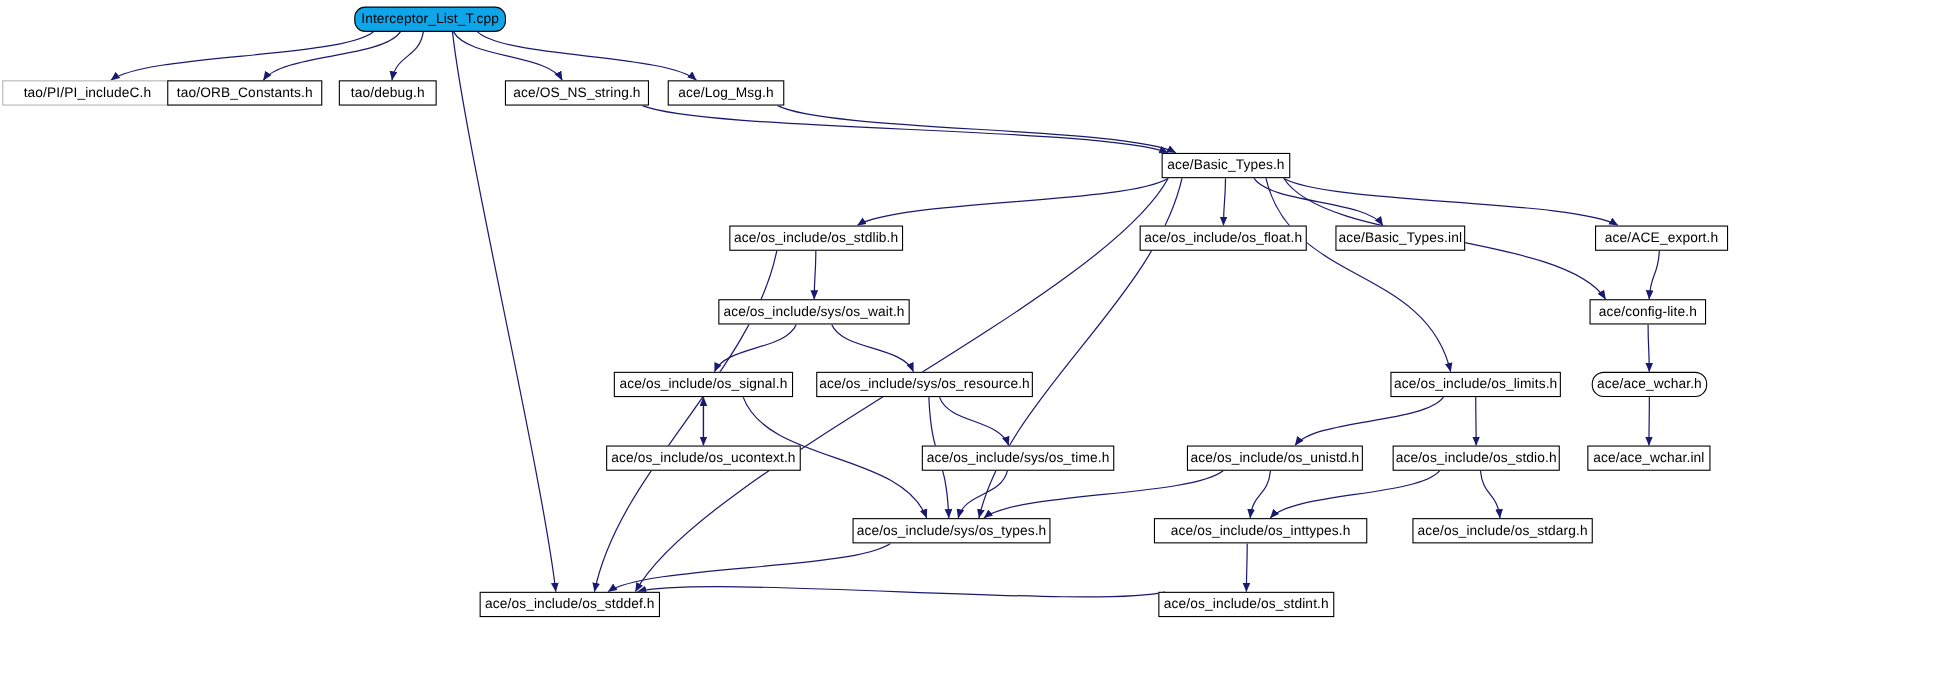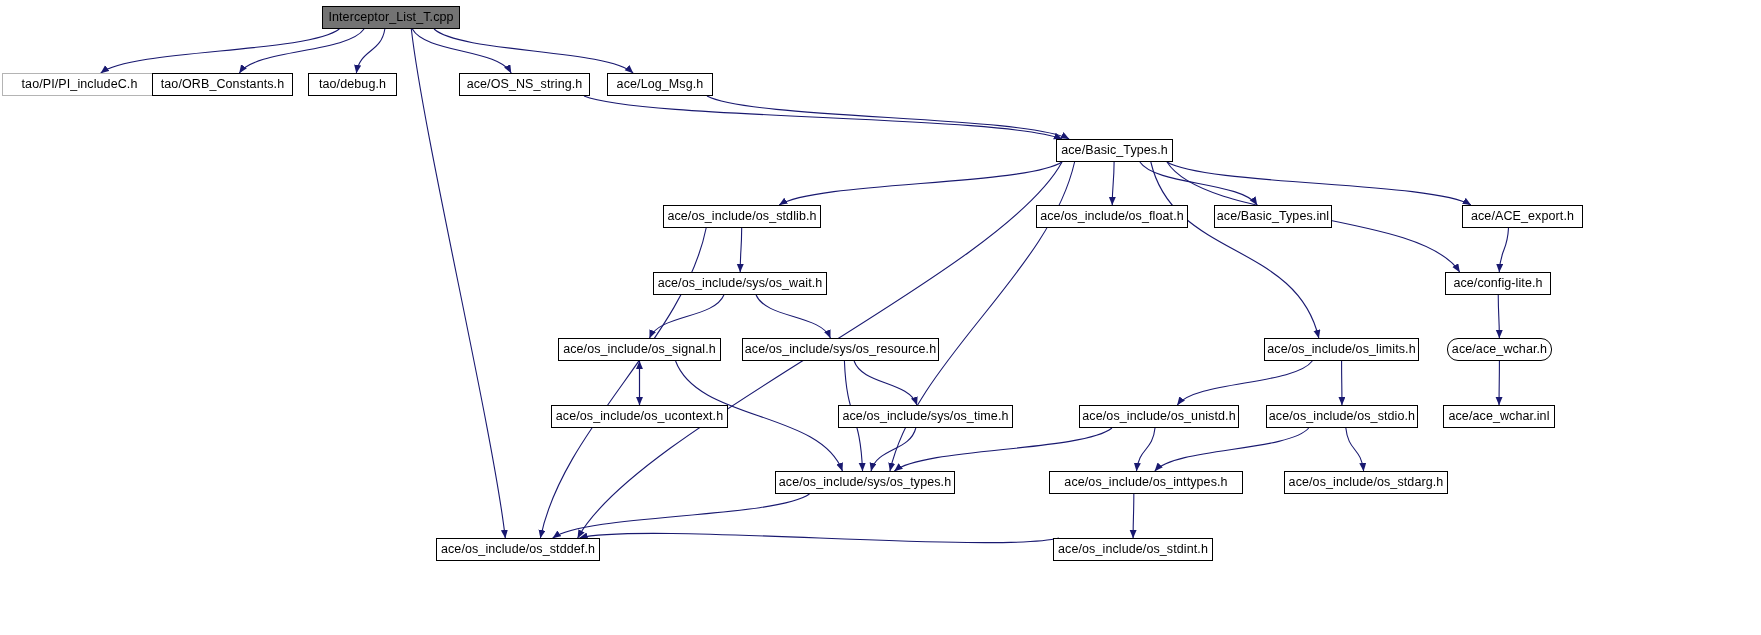--- a/index.html
+++ b/index.html
@@ -28,22 +28,23 @@
     font-size:12.5px;
     line-height:1;
     display:flex;
     align-items:center;
     justify-content:center;
     white-space:nowrap;
     letter-spacing:0.1px;
     z-index:2;
   }
   .node.root{
-    background:#737373;
+    background:#0ea5e9;
     border-color:#000000;
+    border-radius:10px;
   }
   .node.faded{
     border-color:#b4b4b4;
     color:#000000;
   }
 </style>
 </head>
 <body>
 
 <div id="graph">
@@ -118,21 +119,21 @@
       </div>
       <div class="node" style="left: 663px; top: 205px; width: 158px; height: 23px;">
         <span>ace/os_include/os_stdlib.h</span>
       </div>
       <div class="node" style="left: 1036px; top: 205px; width: 152px; height: 23px;">
         <span>ace/os_include/os_float.h</span>
       </div>
       <div class="node" style="left: 1214px; top: 205px; width: 118px; height: 23px;">
         <span>ace/Basic_Types.inl</span>
       </div>
-      <div class="node" style="left: 1450px; top: 205px; width: 121px; height: 23px; margin-left: 12px;">
+      <div class="node" style="left: 1450px; top: 205px; width: 121px; height: 23px;">
         <span>ace/ACE_export.h</span>
       </div>
       <div class="node" style="left: 653px; top: 272px; width: 174px; height: 23px;">
         <span>ace/os_include/sys/os_wait.h</span>
       </div>
       <div class="node" style="left: 1445px; top: 272px; width: 106px; height: 23px;">
         <span>ace/config-lite.h</span>
       </div>
       <div class="node" style="left: 558px; top: 338px; width: 163px; height: 23px;">
         <span>ace/os_include/os_signal.h</span>

